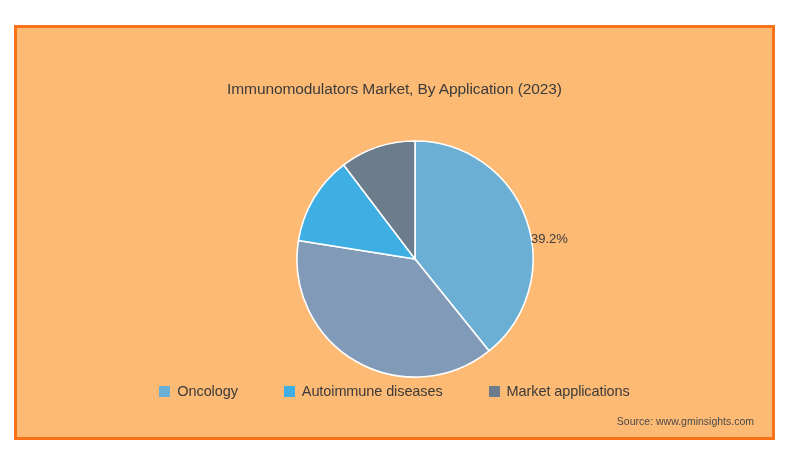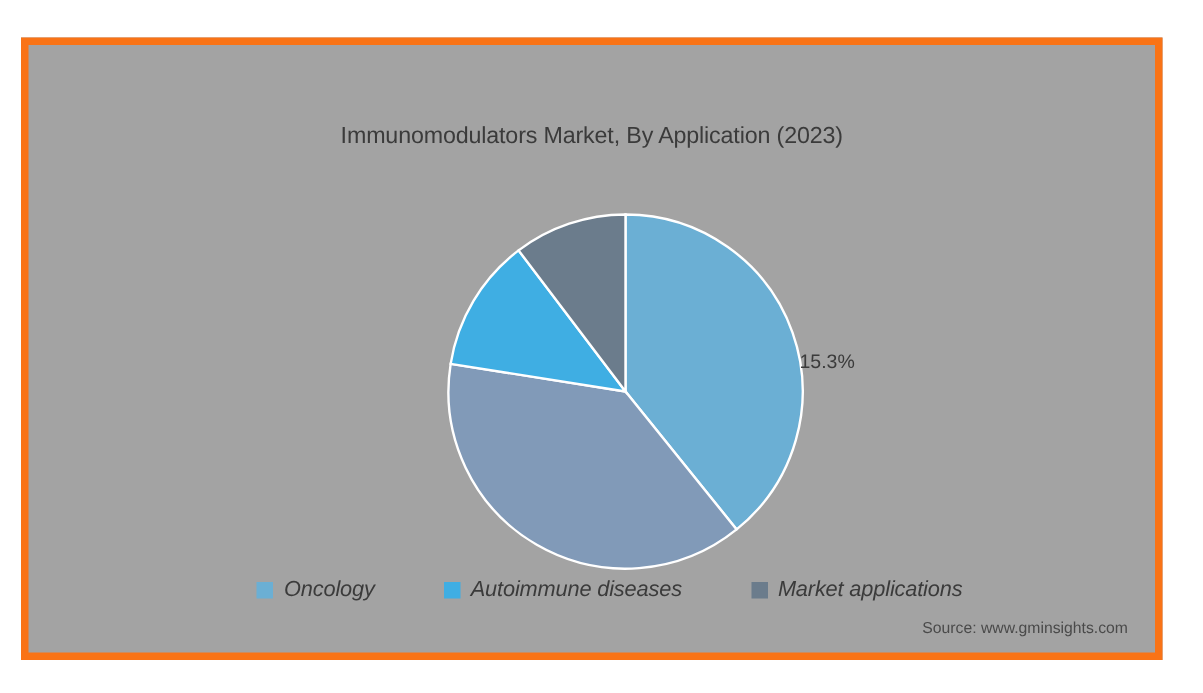--- a/index.html
+++ b/index.html
@@ -14,23 +14,23 @@
     font-family: "Liberation Sans", sans-serif;
     overflow: hidden;
     position: relative;
   }
   .figure-frame {
     position: absolute;
     left: 14px;
     top: 25px;
     width: 761px;
     height: 415px;
-    border: 5px solid #f97316;
+    border: 3px solid #f97316;
     box-sizing: border-box;
-    background: #a3a3a3;
+    background: #fdba74;
   }
   .chart-title {
     position: absolute;
     left: 0;
     top: 52px;
     width: 100%;
     text-align: center;
     font-size: 15.5px;
     color: #3b3b3b;
     letter-spacing: -0.1px;
@@ -51,28 +51,27 @@
   .pct-label {
     position: absolute;
     left: 514px;
     top: 203px;
     font-size: 13px;
     color: #3b3b3b;
     white-space: nowrap;
   }
   .legend {
     position: absolute;
-    left: 12px;
+    left: 0;
     top: 355px;
     width: 100%;
     display: flex;
     justify-content: center;
     align-items: center;
     gap: 46px;
-    font-style: italic;
   }
   .legend-item {
     display: flex;
     align-items: center;
     gap: 7px;
     white-space: nowrap;
   }
   .legend-swatch {
     width: 11px;
     height: 11px;
@@ -108,21 +107,21 @@
         <path d="M 0 0 L 0 -118 A 118 118 0 0 1 74.07 91.93 Z" fill="#6bafd4" stroke="#ffffff" stroke-width="1.6"></path>
 
         <path d="M 0 0 L 74.07 91.93 A 118 118 0 0 1 -116.56 -18.45 Z" fill="#819ab8" stroke="#ffffff" stroke-width="1.6"></path>
 
         <path d="M 0 0 L -116.56 -18.45 A 118 118 0 0 1 -71.27 -94.07 Z" fill="#3faee3" stroke="#ffffff" stroke-width="1.6"></path>
 
         <path d="M 0 0 L -71.27 -94.07 A 118 118 0 0 1 0 -118 Z" fill="#6b7c8c" stroke="#ffffff" stroke-width="1.6"></path>
       </g>
     </svg>
 
-    <div class="pct-label">15.3%</div>
+    <div class="pct-label">39.2%</div>
   </div>
 
   <div class="legend">
 
     <div class="legend-item">
       <span class="legend-swatch" style="background:#6bafd4;"></span>
       <span class="legend-label">Oncology</span>
     </div>
 
 

